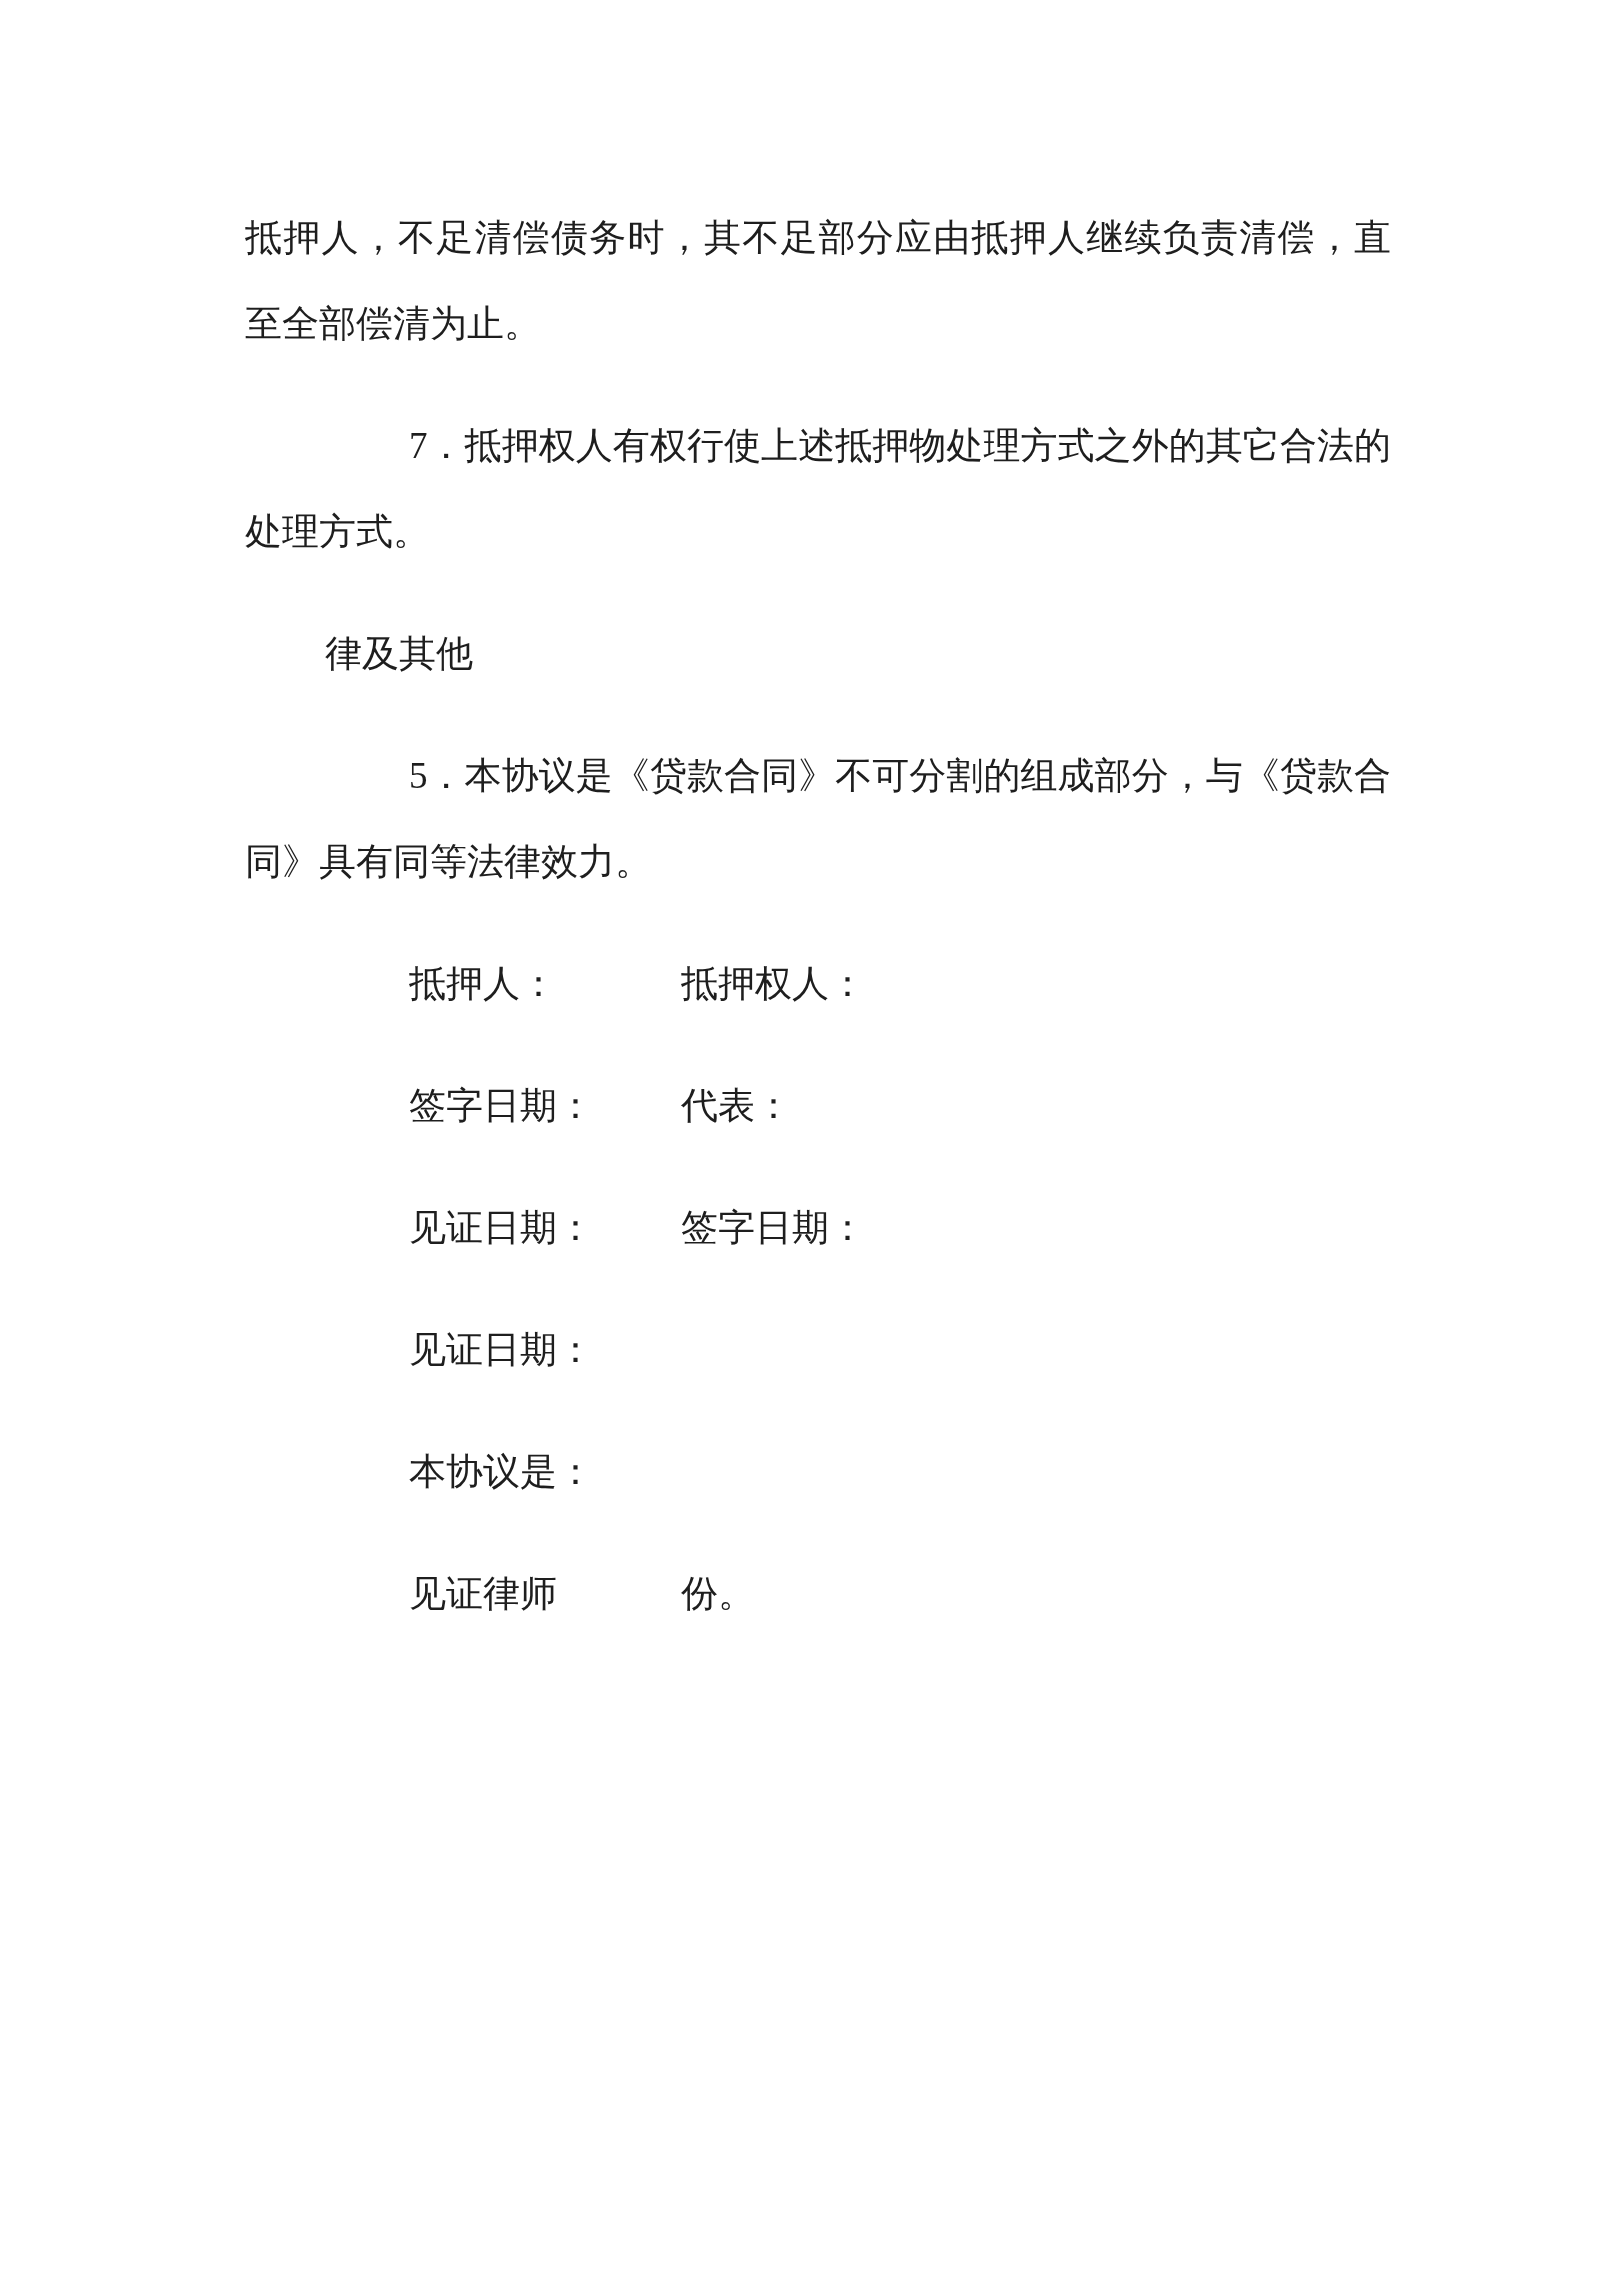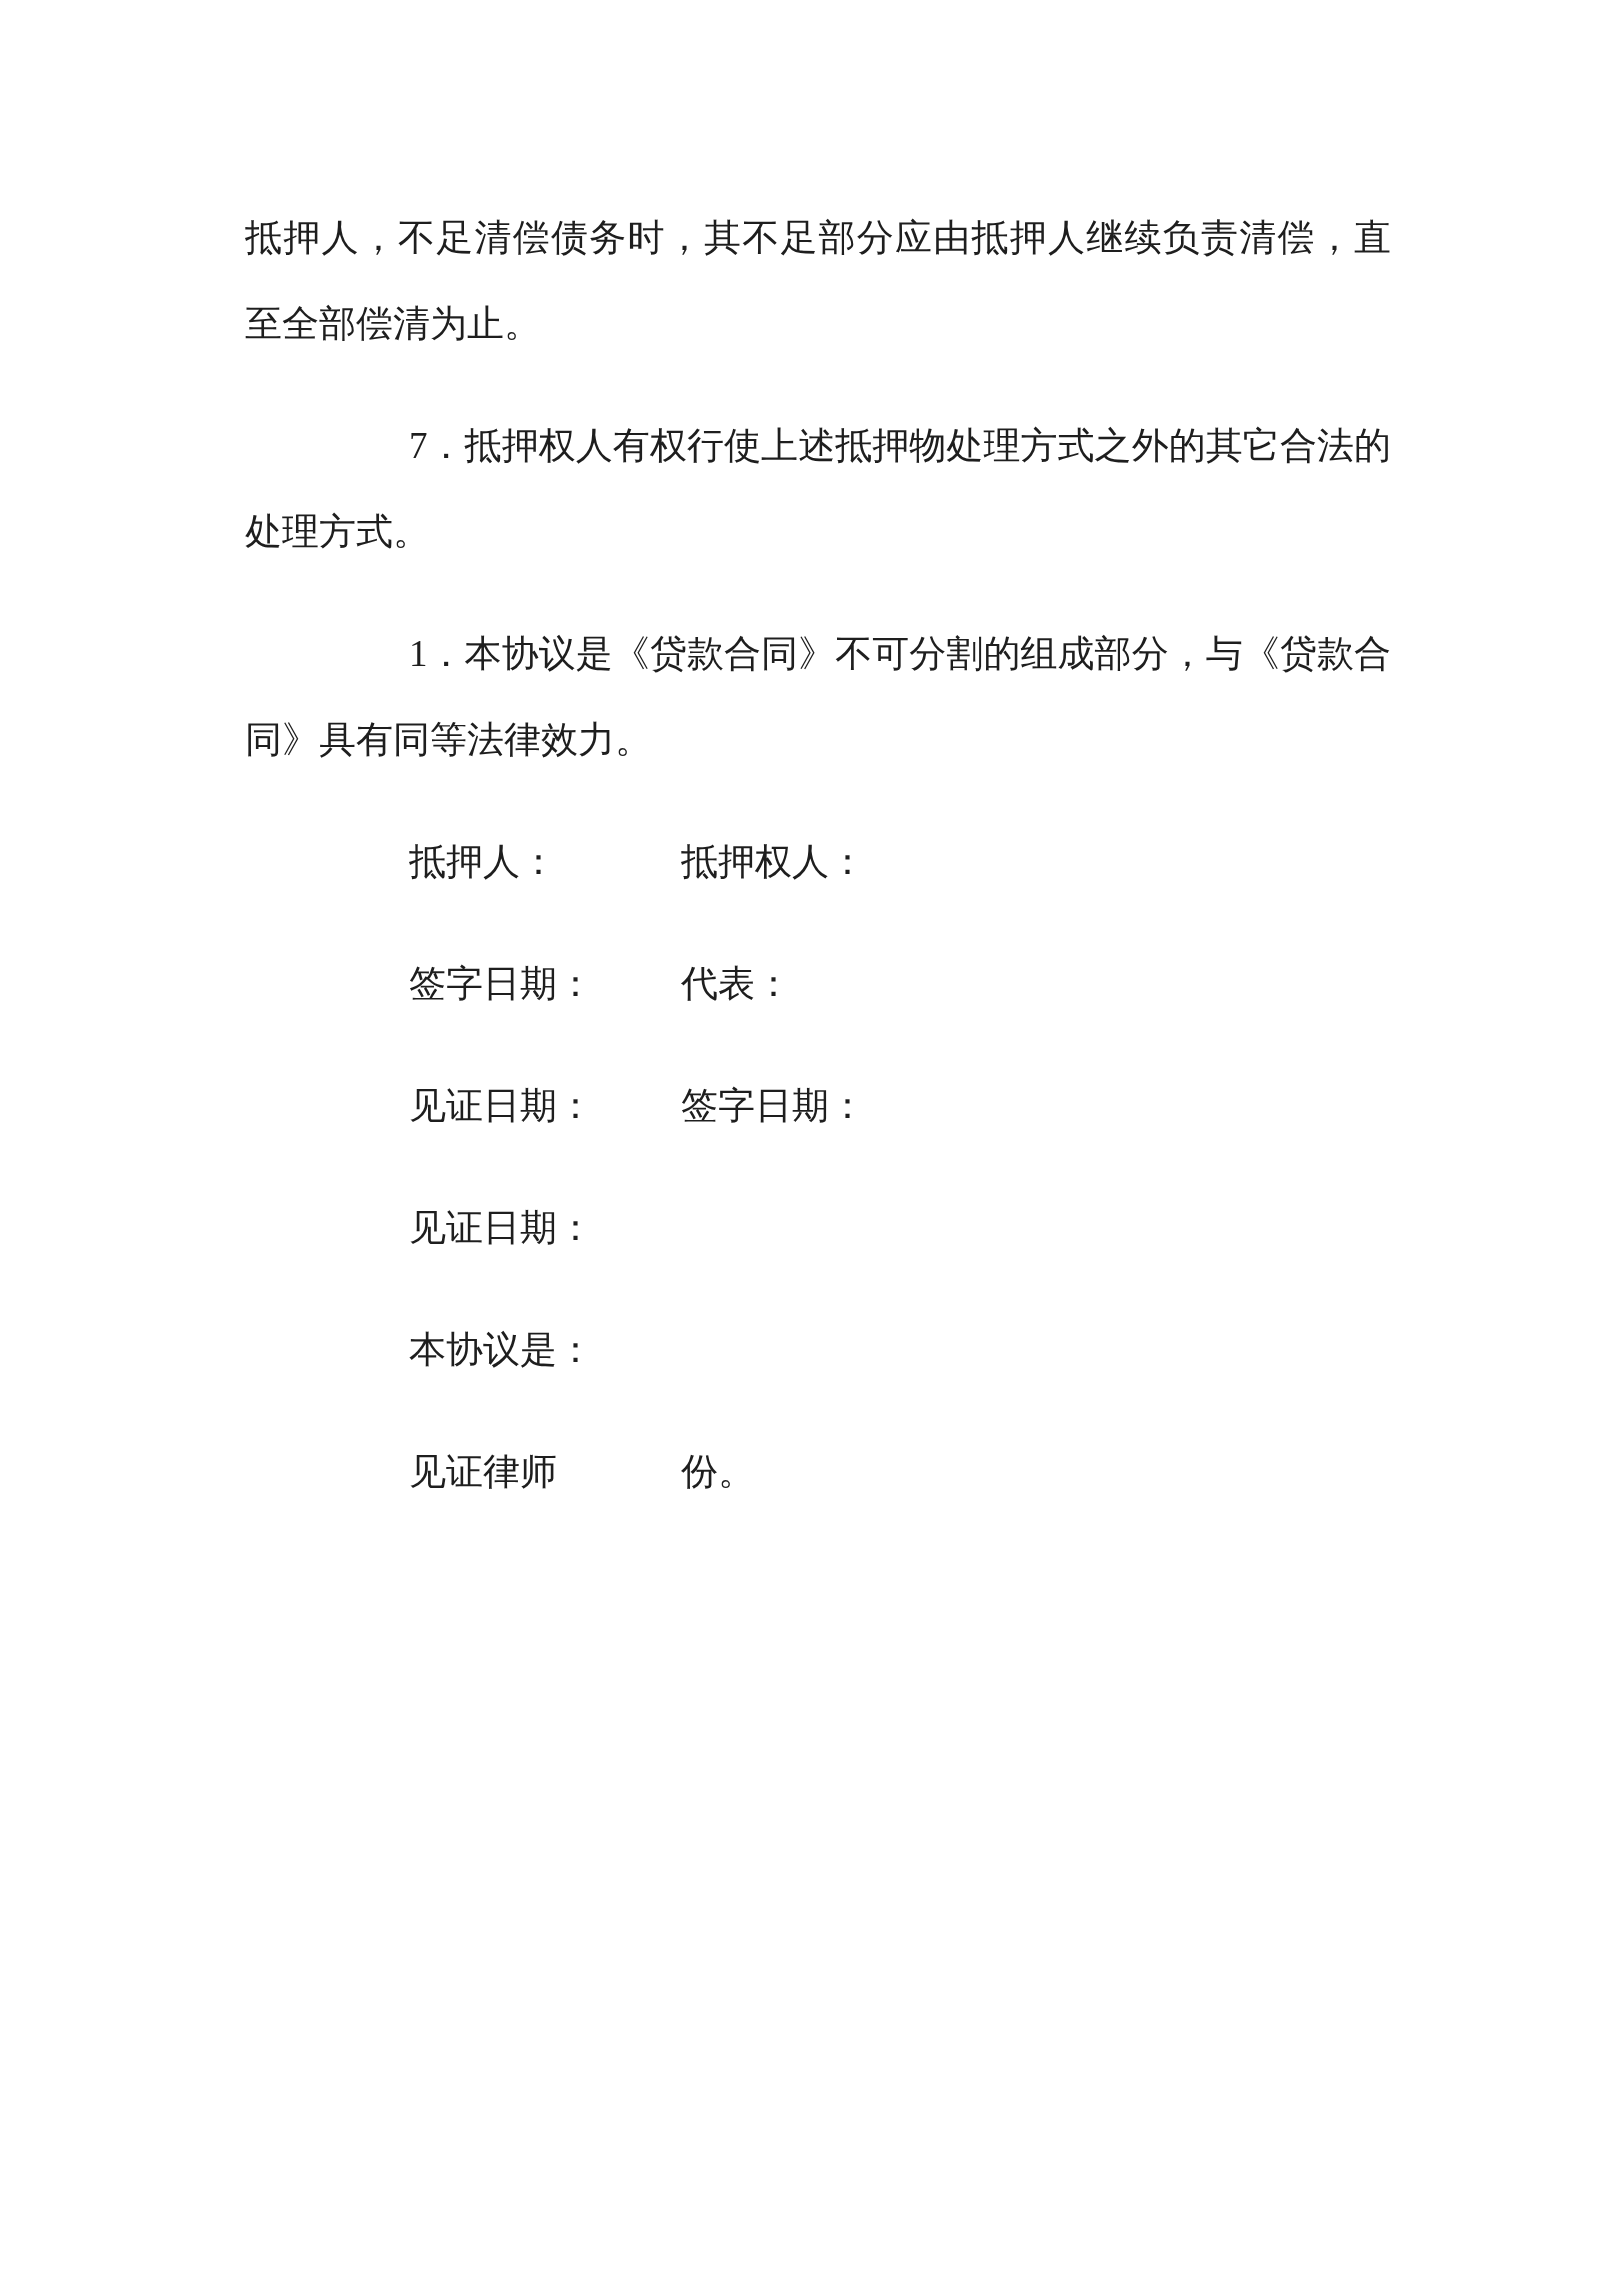--- a/index.html
+++ b/index.html
@@ -45,23 +45,24 @@
 </style>
 </head>
 <body>
 
 <div class="page" style="background: rgb(255, 255, 255); color: rgb(30, 30, 30);">
 
   <p class="body-para">抵押人，不足清偿债务时，其不足部分应由抵押人继续负责清偿，直至全部偿清为止。</p>
 
   <p class="body-para indent-item">7．抵押权人有权行使上述抵押物处理方式之外的其它合法的处理方式。</p>
 
+  <p class="body-para indent-small">律及其他</p>
 
 
-  <p class="body-para indent-item">1．本协议是《贷款合同》不可分割的组成部分，与《贷款合同》具有同等法律效力。</p>
+  <p class="body-para indent-item">5．本协议是《贷款合同》不可分割的组成部分，与《贷款合同》具有同等法律效力。</p>
 
   <p class="body-para sig-row">
     <span class="sig-col1">抵押人：</span><span class="sig-col2">抵押权人：</span>
   </p>
 
   <p class="body-para sig-row">
     <span class="sig-col1">签字日期：</span><span class="sig-col2">代表：</span>
   </p>
 
   <p class="body-para sig-row">

